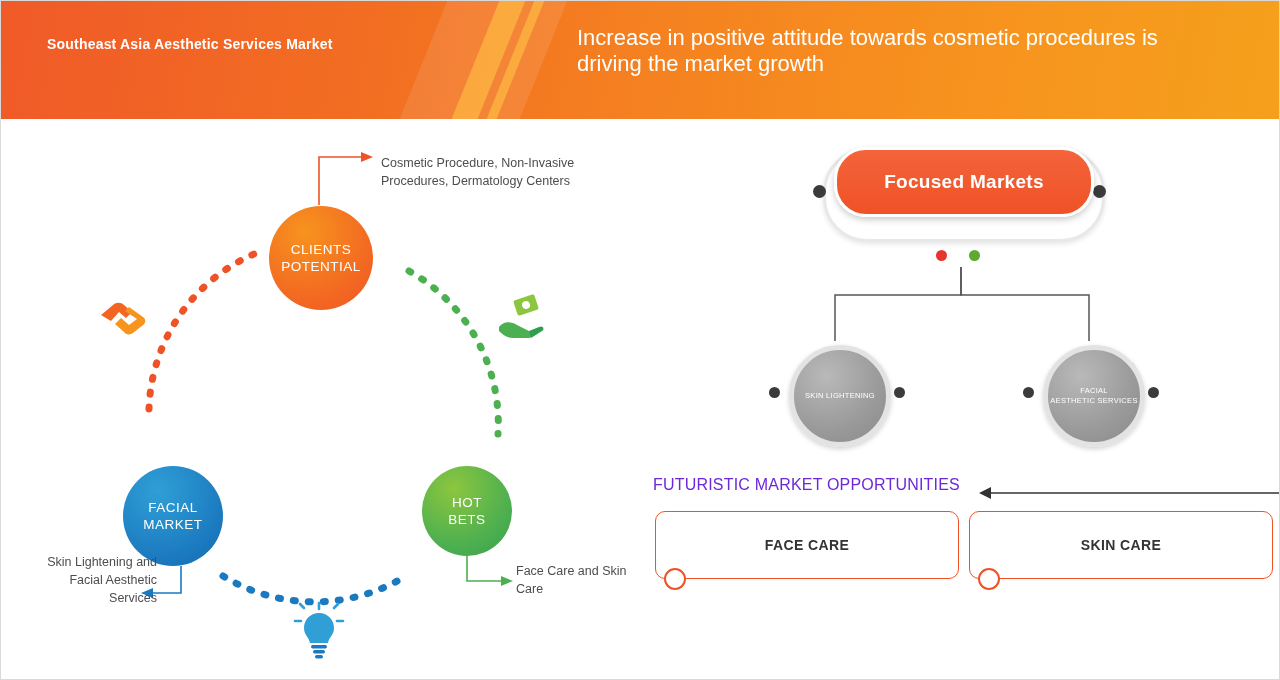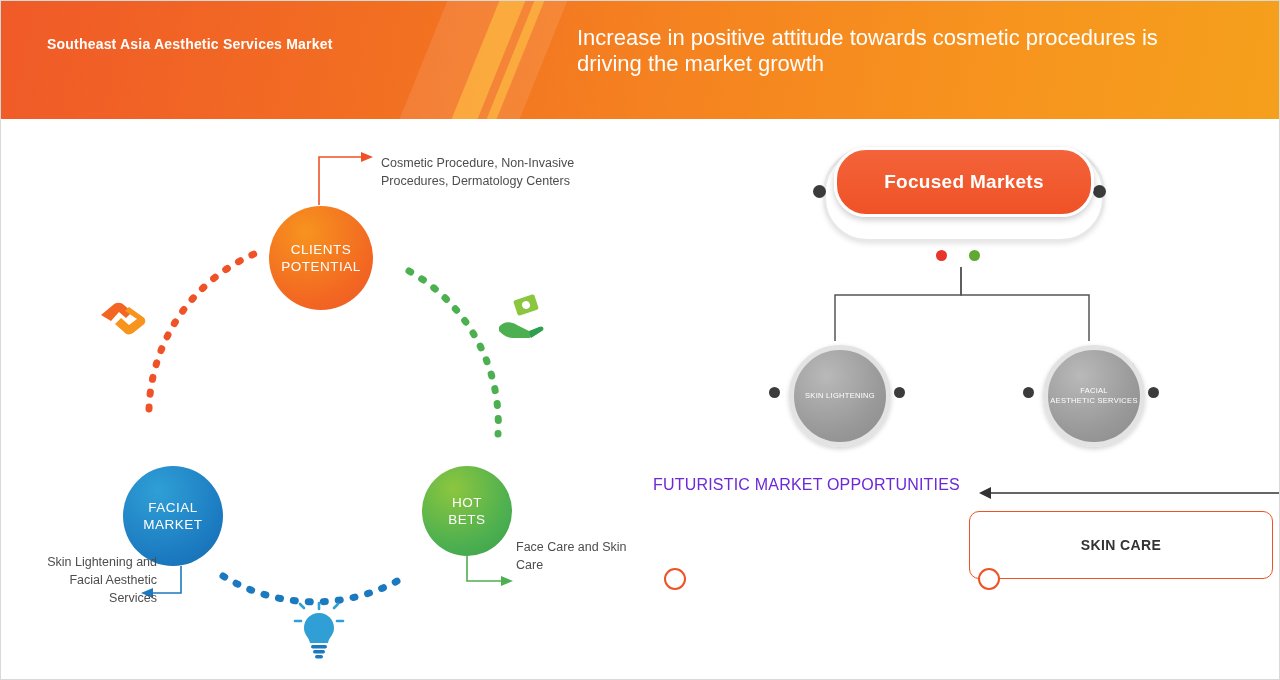--- a/index.html
+++ b/index.html
@@ -114,21 +114,21 @@
   }
 
   .note {
     position: absolute;
     font-size: 12.5px;
     line-height: 18px;
     color: #4d4d4d;
   }
   .note-clients { left: 380px; top: 35px; width: 200px; }
   .note-focus   { left: 26px;  top: 434px; width: 130px; text-align: right; }
-  .note-hot     { left: 515px; top: 419px; width: 140px; }
+  .note-hot     { left: 515px; top: 443px; width: 140px; }
 
   svg.overlay {
     position: absolute;
     left: 0; top: 0;
     width: 1280px; height: 562px;
     pointer-events: none;
   }
 
   
   .focused-pill-outer {
@@ -351,20 +351,23 @@
         <div>AESTHETIC SERVICES</div>
       </div>
     </div>
     <div class="gauge-dot gd1"></div>
     <div class="gauge-dot gd2"></div>
     <div class="gauge-dot gd3"></div>
     <div class="gauge-dot gd4"></div>
 
     <div class="futuristic-label">FUTURISTIC MARKET OPPORTUNITIES</div>
 
+    <div class="opp-box opp1">
+      <span>FACE CARE</span>
+    </div>
     <div class="opp-ring ring1"></div>
 
     <div class="opp-box opp2">
       <span>SKIN CARE</span>
     </div>
     <div class="opp-ring ring2"></div>
 
   </div>
 </div>
 

